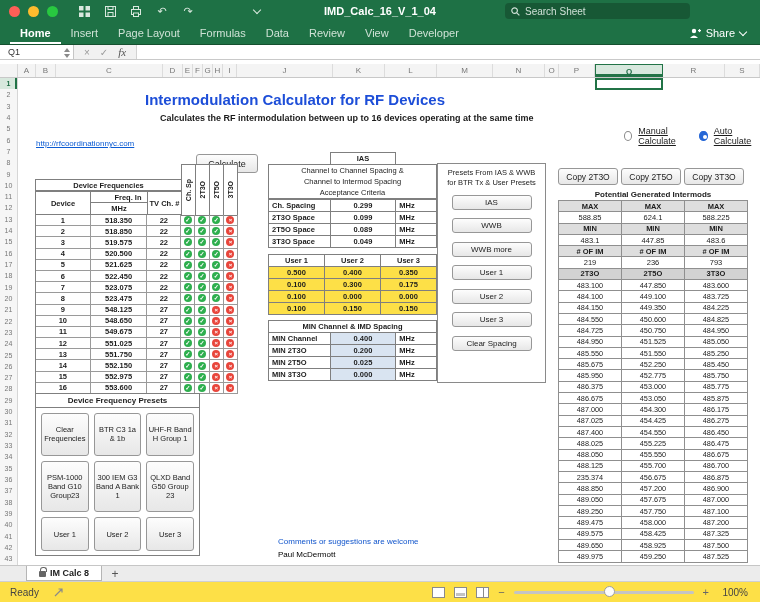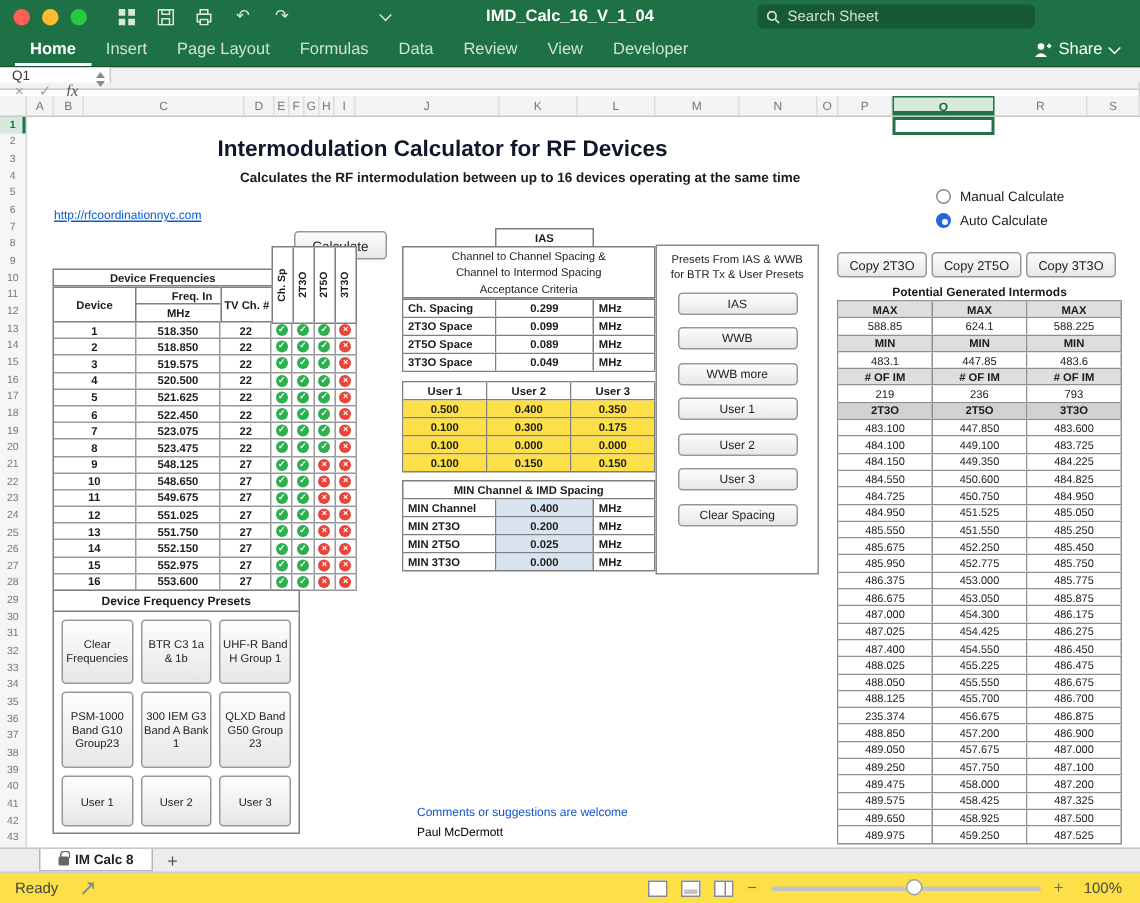--- a/index.html
+++ b/index.html
@@ -18,21 +18,21 @@
   .searchbox { position:absolute; right:70px; top:3px; width:185px; height:16px; background:rgba(0,0,0,.22); border-radius:4px; display:flex; align-items:center; padding:0 6px; gap:5px; color:#cfe0d6; font-size:10px; }
 
   
   .ribbon { position:absolute; top:22px; left:0; width:760px; height:23px; background:#1e7145; display:flex; align-items:center; padding-left:10px; border-bottom:1px solid #15502f; }
   .rtab { padding:4px 10px 5px 10px; color:#cfe2d6; font-size:11px; cursor:default; }
   .rtab.active { color:#fff; font-weight:bold; box-shadow:inset 0 -2px 0 #fff; }
   .share { margin-left:auto; margin-right:14px; display:flex; align-items:center; gap:5px; color:#fff; font-size:11px; }
   .share .chev{ border-color:#fff; }
 
   
-  .fbar { position:absolute; top:45px; left:0; width:760px; height:15px; background:#f1f1f1; border-bottom:1px solid #c9c9c9; display:flex; align-items:stretch;flex-direction:column; }
+  .fbar { position:absolute; top:45px; left:0; width:760px; height:15px; background:#f1f1f1; border-bottom:1px solid #c9c9c9; display:flex; align-items:stretch; }
   .namebox { width:74px; background:#fff; border-right:1px solid #c6c6c6; display:flex; align-items:center; padding-left:8px; font-size:9px; color:#333; position:relative; }
   .stepper { position:absolute; right:3px; top:3px; display:flex; flex-direction:column; gap:2px; }
   .stepper i { display:block; width:0; height:0; border-left:3px solid transparent; border-right:3px solid transparent; }
   .stepper .up { border-bottom:4px solid #8a8a8a; }
   .stepper .dn { border-top:4px solid #8a8a8a; }
   .fb-icons { display:flex; align-items:center; gap:10px; padding:0 10px; border-right:1px solid #d2d2d2; color:#9a9a9a; }
   .fbx { font-size:10px; } .fbc { font-size:10px; color:#9a9a9a; }
   .fx { font-family:"Liberation Serif", serif; font-style:italic; font-size:11px; color:#555; }
   .finput { flex:1; background:#fff; }
 
@@ -45,28 +45,28 @@
 
   
   .gridarea { position:absolute; top:78px; left:0; width:760px; height:487px; display:flex; }
   .rownums { width:18px; background:#f6f6f6; border-right:1px solid #d6d6d6; }
   .rnum { height:11.326px; line-height:11.326px; text-align:center; font-size:7px; color:#777; }
   .rnum.sel { background:#d7e8dd; color:#1d6b43; font-weight:bold; box-shadow:inset -2px 0 0 #217346; }
   .sheet { position:relative; width:742px; height:487px; background:#fff; overflow:hidden; }
 
   #active-cell { position:absolute; left:577px; top:0; width:68px; height:12px; border:2px solid #217346; }
 
-  .pg-title { position:absolute; left:127px; top:13px; font-size:15px; font-weight:bold; color:#0f172a; }
+  .pg-title { position:absolute; left:127px; top:13px; font-size:15px; font-weight:bold; color:#1d4ed8; }
   .pg-sub { position:absolute; left:142px; top:35px; font-size:9px; font-weight:bold; }
   .pg-link { position:absolute; left:18px; top:61px; font-size:8px; color:#0b5bd3; text-decoration:underline; }
 
   .btn { background:linear-gradient(#fdfdfd,#e7e7e7); border:1px solid #979797; border-radius:3px; display:flex; align-items:center; justify-content:center; color:#222; cursor:default; }
   #calc-btn { position:absolute; left:178px; top:76px; width:62px; height:19px; font-size:9px; }
 
-  .radios { position:absolute; left:606px; top:48px; display:flex; flex-direction:column; gap:6px; }
+  .radios { position:absolute; left:606px; top:48px; display:flex; flex-direction:row; gap:6px;text-decoration:underline; }
   .radiorow { display:flex; align-items:center; gap:6px; font-size:9px; }
   .radio { width:10px; height:10px; border:1px solid #8a8a8a; border-radius:50%; background:#fff; }
   .radio.sel { background:#2667d6; border-color:#2667d6; position:relative; }
   .radio.sel::after { content:""; position:absolute; left:3px; top:3px; width:4px; height:4px; background:#fff; border-radius:50%; }
 
   
   .devtable { position:absolute; left:17px; top:86px; width:203px; height:231px; font-size:7.5px; }
   .devtable .cell { position:absolute; border:1px solid #7f7f7f; background:#fff; display:flex; align-items:center; justify-content:center; font-weight:bold; text-align:center; }
   .rotcells { position:absolute; left:146px; top:0; width:57px; height:52px; display:flex; border:1px solid #7f7f7f; background:#fff; }
   .rotcell { flex:1; border-right:1px solid #7f7f7f; display:flex; align-items:center; justify-content:center; }

